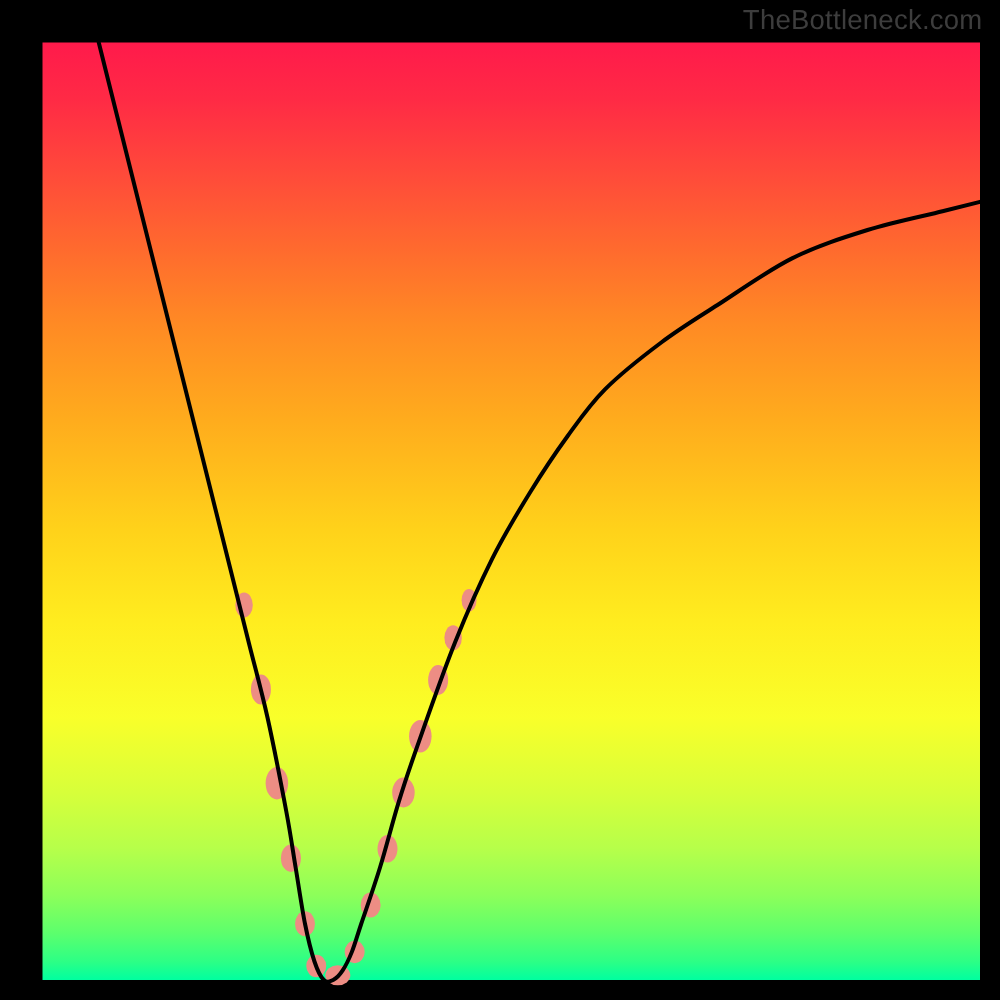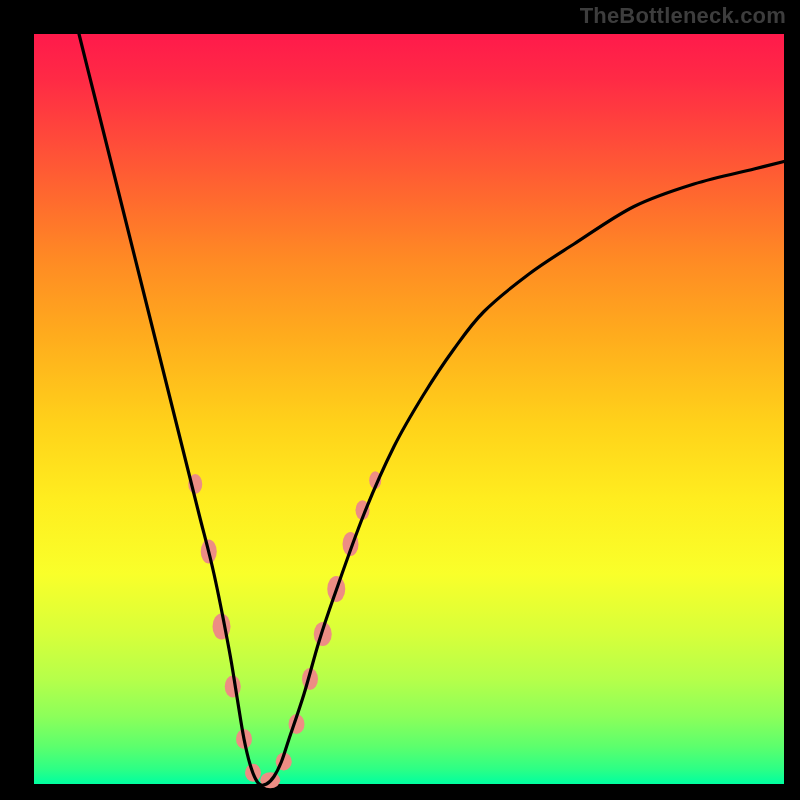--- a/index.html
+++ b/index.html
@@ -43,21 +43,21 @@
       #00ffa0 100%
     );
   }
   .watermark {
     position: absolute;
     top: 3px;
     right: 14px;
     color: #3d3d3d;
     font-size: 22px;
     letter-spacing: 0.2px;
-    font-weight: 700;
+    font-weight: 400;
     user-select: none;
   }
   svg.curve {
     position: absolute;
     left: 0;
     top: 0;
     width: 750px;
     height: 750px;
     overflow: visible;
   }

